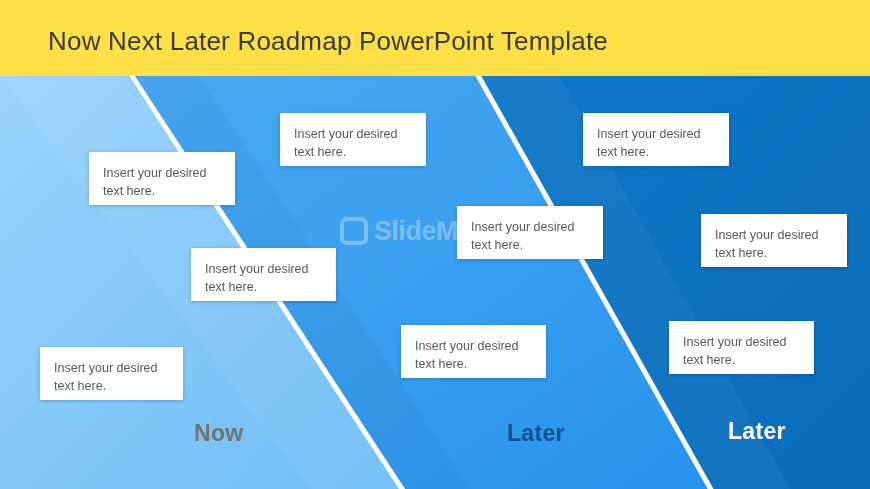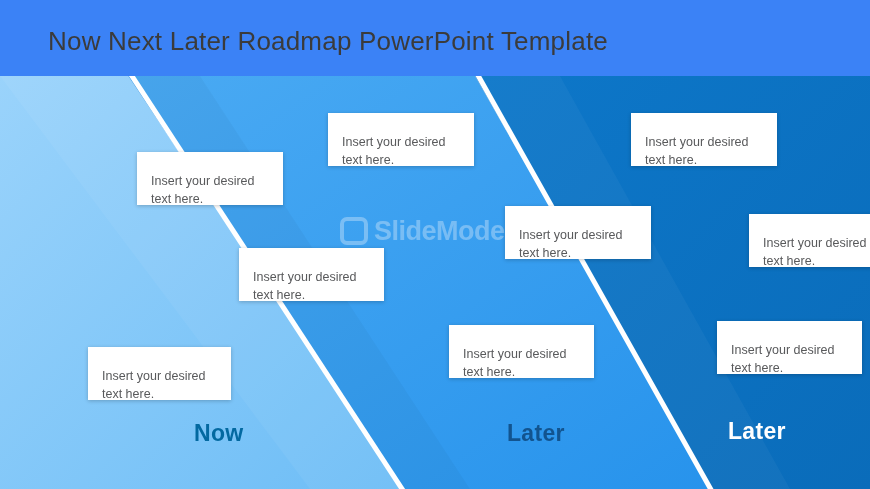--- a/index.html
+++ b/index.html
@@ -15,21 +15,21 @@
     overflow: hidden;
     font-family: "Liberation Sans", sans-serif;
   }
 
   
   #title-bar {
     position: absolute;
     left: 0; top: 0;
     width: 870px;
     height: 76px;
-    background: #3b82f6;
+    background: #fde047;
     z-index: 40;
   }
   #page-title {
     position: absolute;
     left: 48px;
     top: 26px;
     font-size: 26px;
     font-weight: 400;
     color: #3b3b3b;
     letter-spacing: 0.2px;
@@ -81,23 +81,22 @@
     padding-bottom: 3px;
     margin-left: -2px;
   }
 
   
   .callout {
     position: absolute;
     background: #ffffff;
     box-shadow: 0 1px 4px rgba(0,0,0,0.22);
     box-sizing: border-box;
-    padding: 20px 14px;
+    padding: 12px 14px;
     z-index: 20;
-    margin-left: 48px;
   }
   .callout .callout-text {
     font-size: 12.5px;
     line-height: 1.45;
     color: #58595b;
     display: block;
   }
 
   
   .phase-label {
@@ -177,17 +176,17 @@
   <div class="callout" style="left:583px; top:113px; width:146px; height:53px;">
     <span class="callout-text">Insert your desired text here.</span>
   </div>
   <div class="callout" style="left:701px; top:214px; width:146px; height:53px;">
     <span class="callout-text">Insert your desired text here.</span>
   </div>
   <div class="callout" style="left:669px; top:321px; width:145px; height:53px;">
     <span class="callout-text">Insert your desired text here.</span>
   </div>
 
-  <div class="phase-label" style="left:194px; top:420px; color:#0369a1;">Now</div>
+  <div class="phase-label" style="left:194px; top:420px; color:#737373;">Now</div>
   <div class="phase-label" style="left:507px; top:420px; color:#12548f;">Later</div>
   <div class="phase-label" style="left:728px; top:418px; color:#ffffff;">Later</div>
 
 </div>
 
 </body></html>

